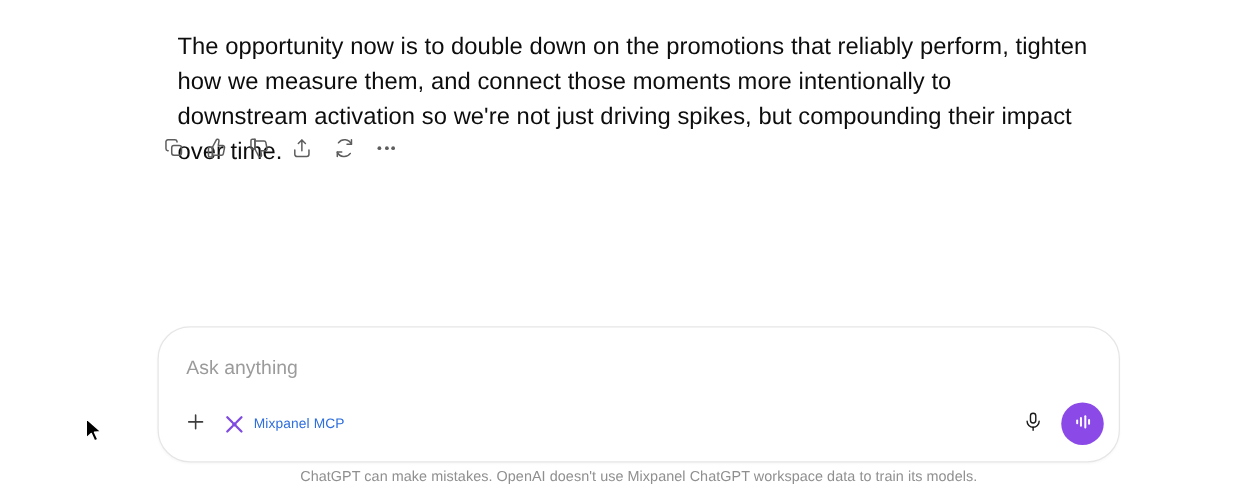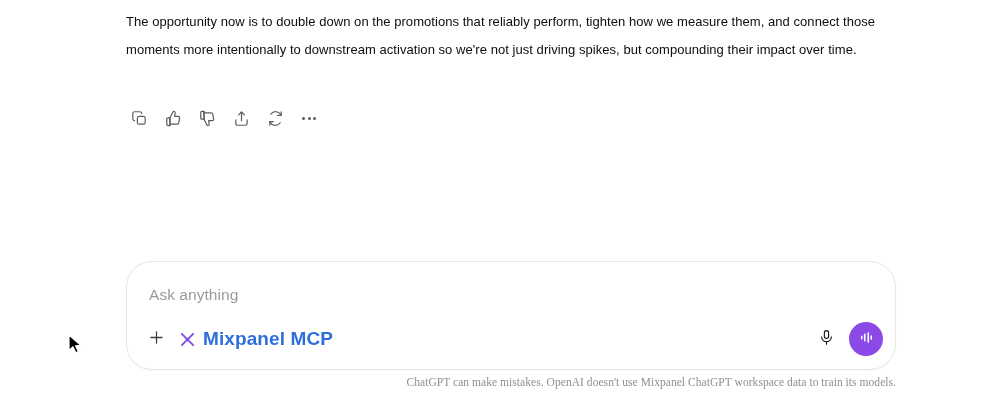--- a/index.html
+++ b/index.html
@@ -17,25 +17,25 @@
   }
 
   
   .message-block {
     position: absolute;
     left: 126px;
     top: 8px;
     width: 760px;
   }
   .message-text {
-    font-size: 13px;
+    font-size: 19px;
     line-height: 28px;
     color: #0d0d0d;
     letter-spacing: 0.05px;
-    margin: 0;
+    margin: 16px;
   }
 
   
   .action-row {
     position: absolute;
     left: 126px;
     top: 105px;
     display: flex;
     align-items: center;
     gap: 8px;
@@ -128,25 +128,24 @@
     border-radius: 14px;
     cursor: pointer;
   }
   .mcp-logo {
     width: 17px;
     height: 17px;
     display: block;
     flex: 0 0 auto;
   }
   .mcp-label {
-    font-size: 19px;
+    font-size: 11px;
     color: #2f6fdd;
     letter-spacing: 0.1px;
     white-space: nowrap;
-    font-weight: bold;
   }
   .composer-right {
     margin-left: auto;
     display: flex;
     align-items: center;
     gap: 9px;
   }
   .mic-btn {
     width: 28px;
     height: 28px;
@@ -172,25 +171,24 @@
     border: none;
     padding: 0;
   }
 
   
   .footer-note {
     position: absolute;
     left: 126px;
     width: 770px;
     top: 376px;
-    text-align: right;
+    text-align: center;
     font-size: 11.5px;
     color: #8f8f8f;
     letter-spacing: 0.05px;
-    font-family: Liberation Serif, serif;
   }
 
   
   .cursor {
     position: absolute;
     left: 68px;
     top: 334px;
     width: 16px;
     height: 22px;
     pointer-events: none;

